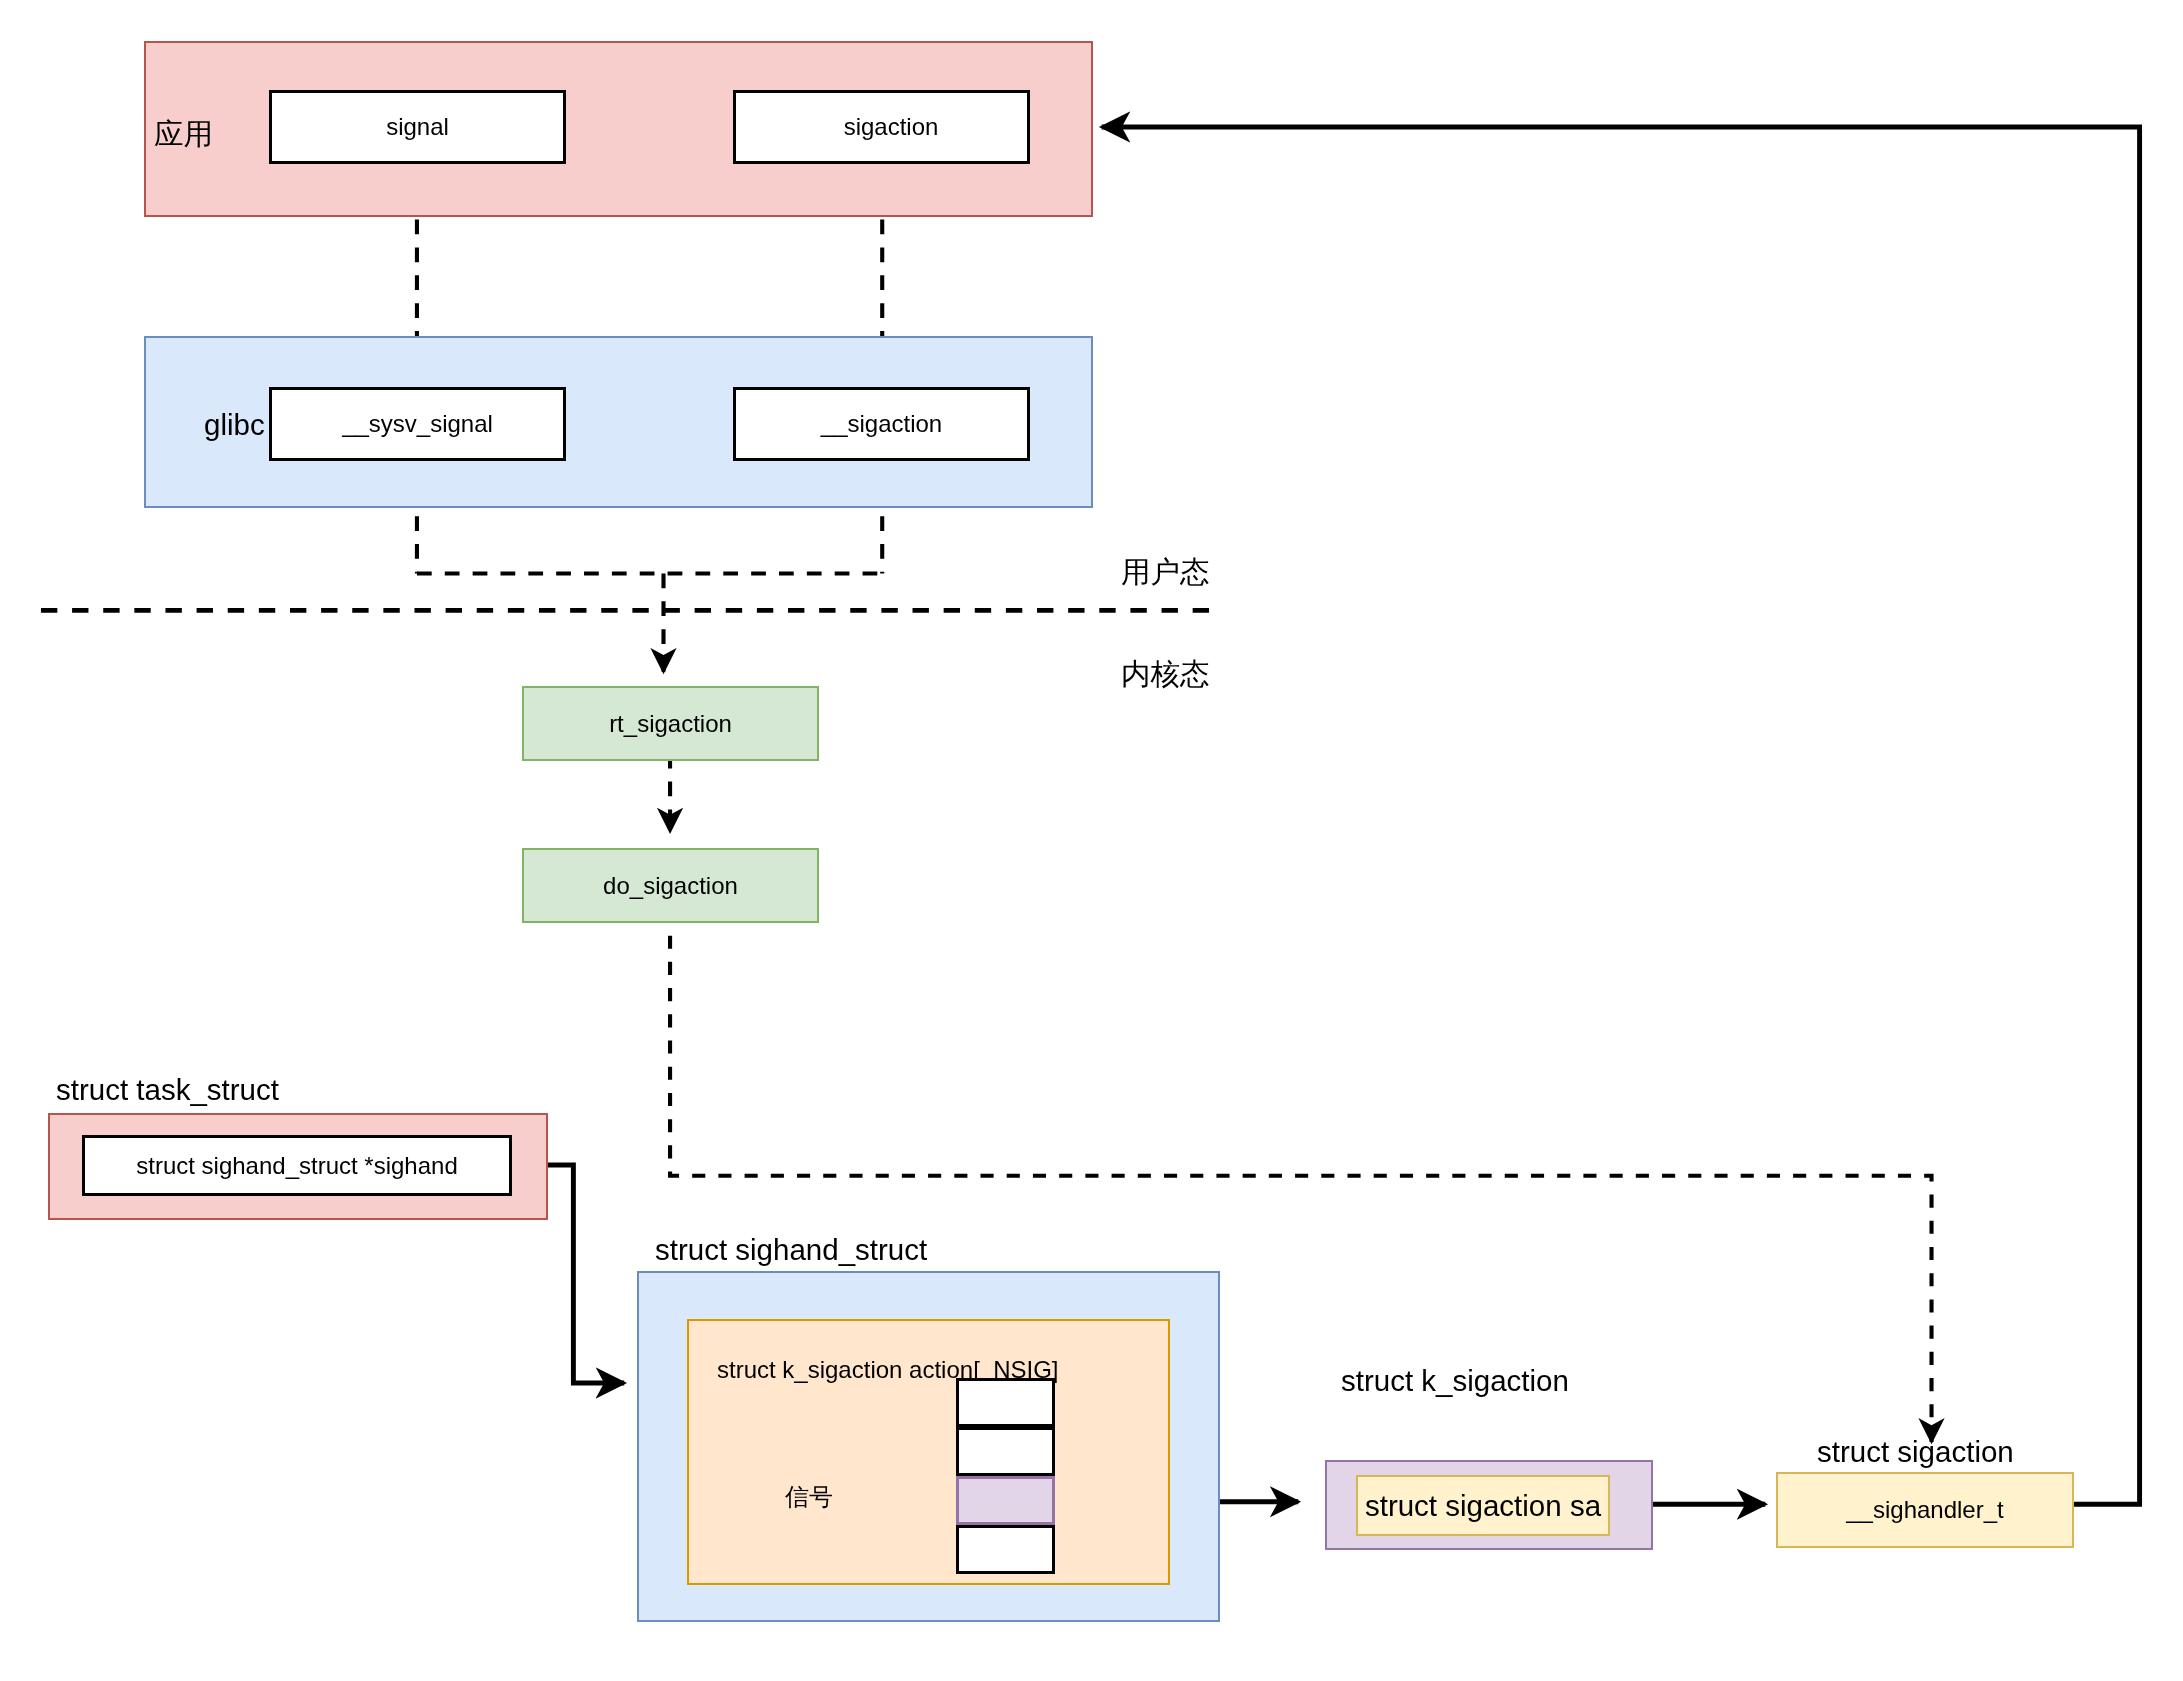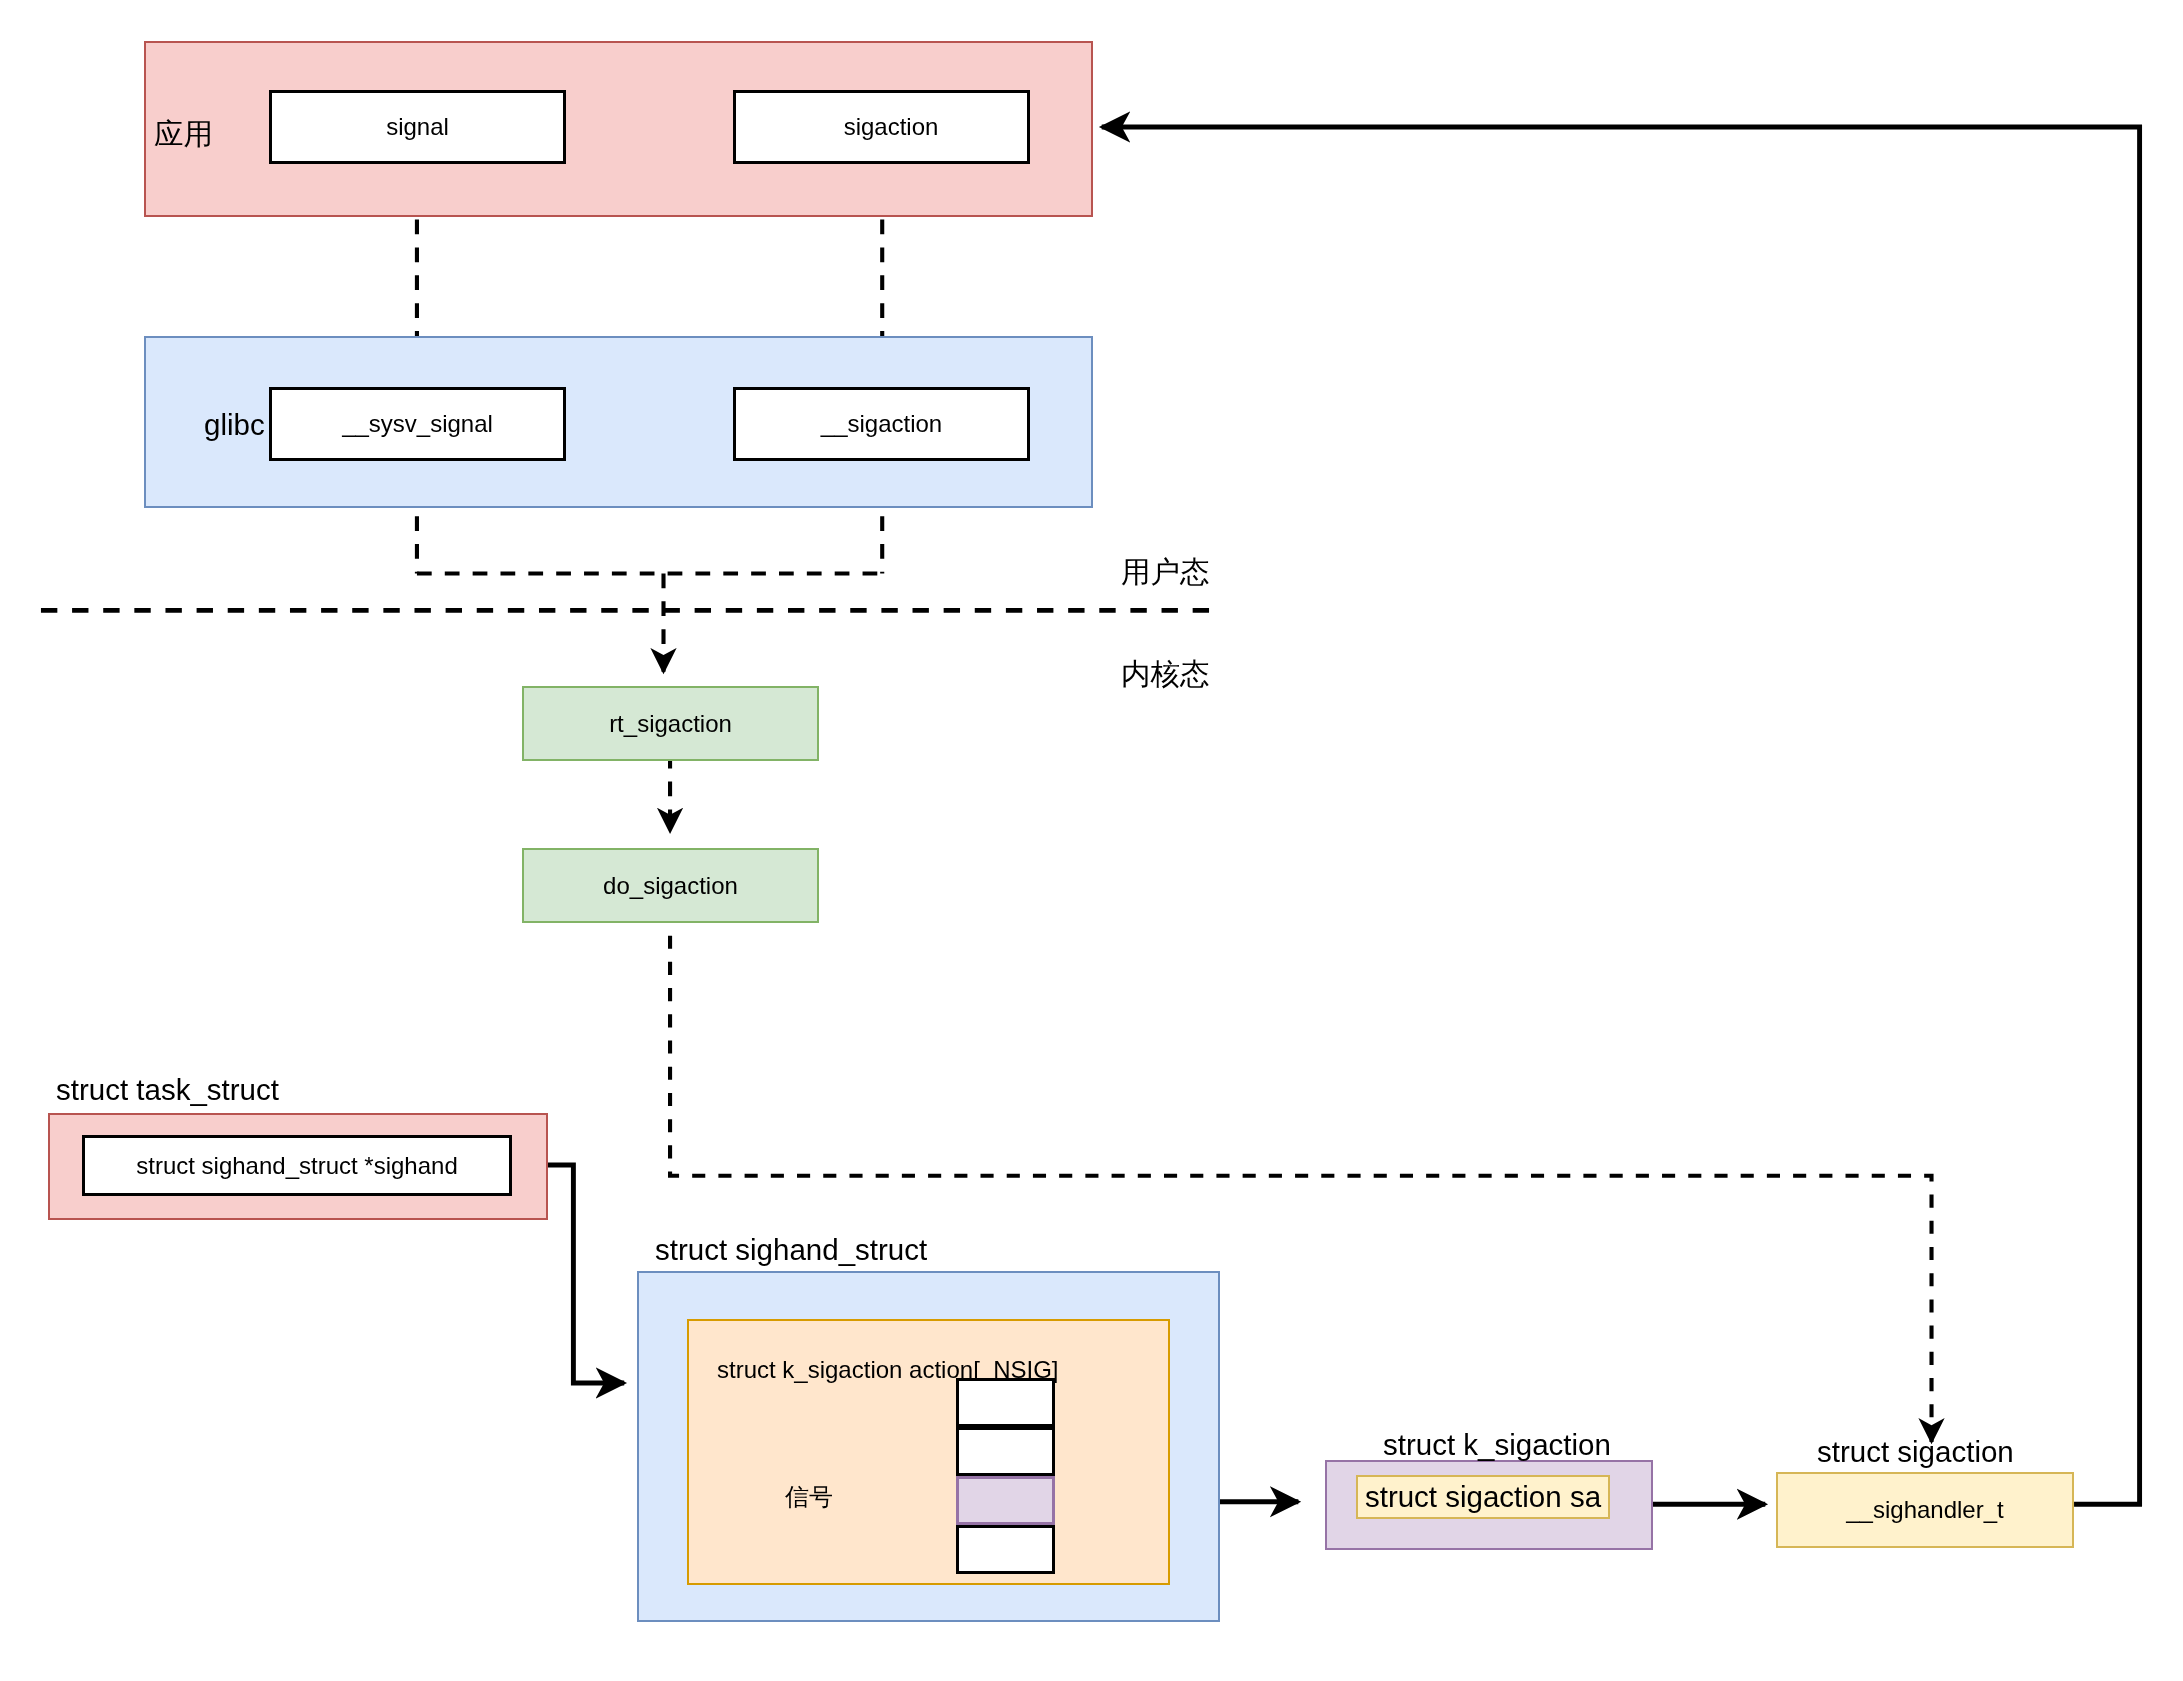--- a/index.html
+++ b/index.html
@@ -142,21 +142,21 @@
   <div class="container-label t36" style="left:170px; top:408px;margin-left:34px;">glibc</div>
 
   <div class="container-label t36" style="left:1121px; top:553px;">用户态</div>
 
   <div class="container-label t36" style="left:1121px; top:655px;">内核态</div>
 
   <div class="container-label t36" style="left:56px; top:1073px;">struct task_struct</div>
 
   <div class="container-label t36" style="left:655px; top:1233px;">struct sighand_struct</div>
 
-  <div class="container-label t36" style="left:1341px; top:1428px;margin-left:42px;">struct k_sigaction</div>
+  <div class="container-label t36" style="left:1341px; top:1364px;">struct k_sigaction</div>
 
   <div class="container-label t36" style="left:1817px; top:1435px;">struct sigaction</div>
 
   <div class="node box-white t38" style="left:269px; top:90px; width:297px; height:74px;">signal</div>
 
   <div class="node box-white t38" style="left:733px; top:90px; width:297px; height:74px;padding-left:19px;">sigaction</div>
 
   <div class="node box-white t38" style="left:269px; top:387px; width:297px; height:74px;text-align:right;">__sysv_signal</div>
 
   <div class="node box-white t38" style="left:733px; top:387px; width:297px; height:74px;">__sigaction</div>
@@ -169,18 +169,18 @@
 
   <div class="container-label t38" style="left:717px; top:1356px;">struct k_sigaction action[_NSIG]</div>
 
   <div class="container-label t38" style="left:785px; top:1481px;">信号</div>
 
   <div class="node cell-white" style="left:956px; top:1378px; width:99px; height:49px;"></div>
   <div class="node cell-white" style="left:956px; top:1427px; width:99px; height:49px;"></div>
   <div class="node cell-purple" style="left:956px; top:1476px; width:99px; height:49px;"></div>
   <div class="node cell-white" style="left:956px; top:1525px; width:99px; height:49px;"></div>
 
-  <div class="node box-yellow t36" style="left:1356px; top:1475px; width:254px; height:44px;">struct sigaction sa</div>
+  <div class="node box-yellow t36" style="left:1356px; top:1475px; width:254px; height:61px;">struct sigaction sa</div>
 
   <div class="node box-yellow t38" style="left:1776px; top:1472px; width:298px; height:76px;">__sighandler_t</div>
 
 </div>
 
 
 </body></html>

